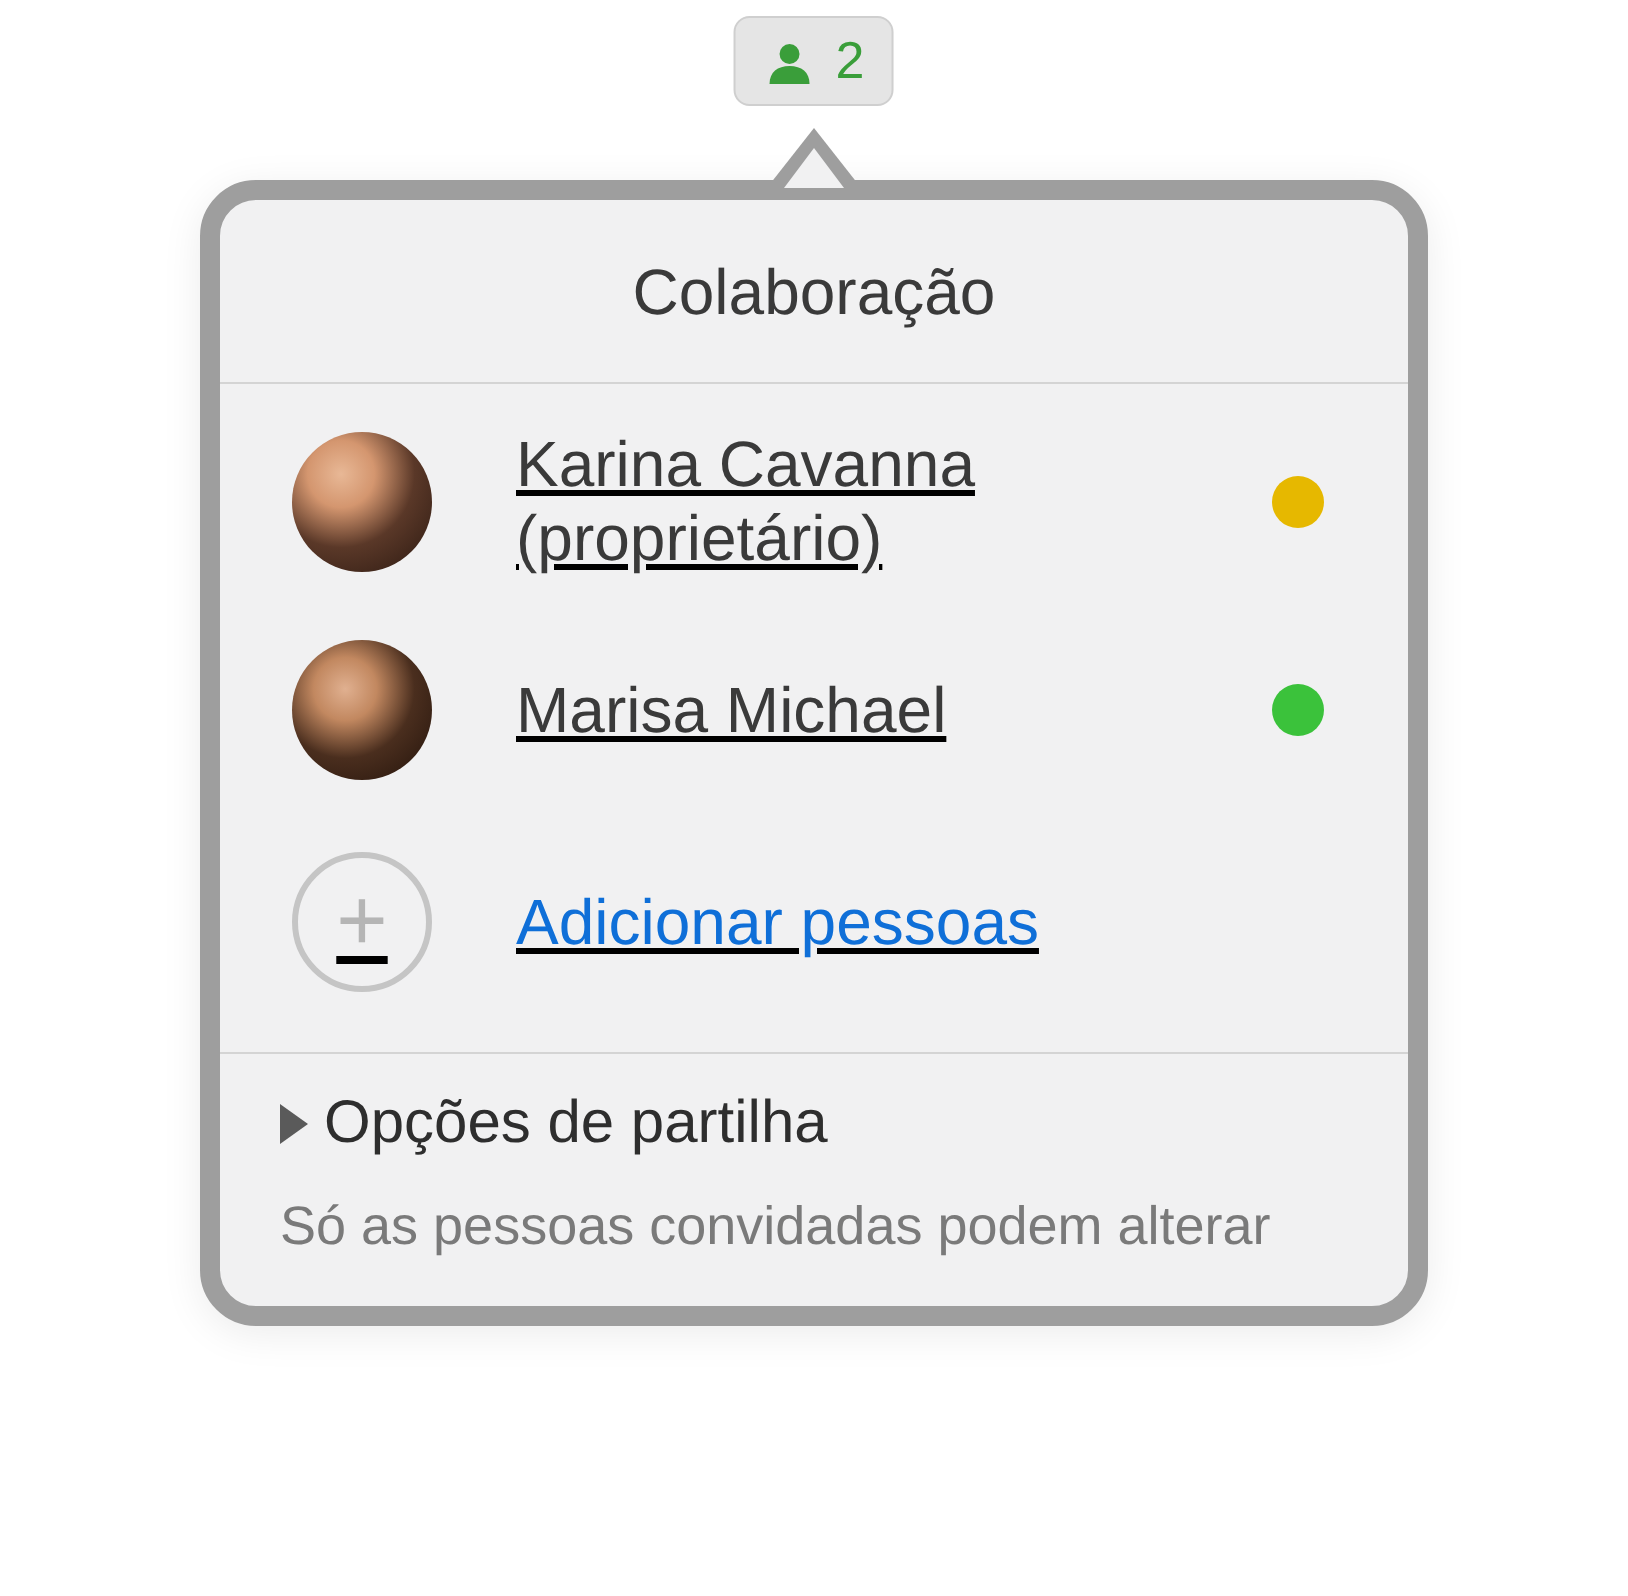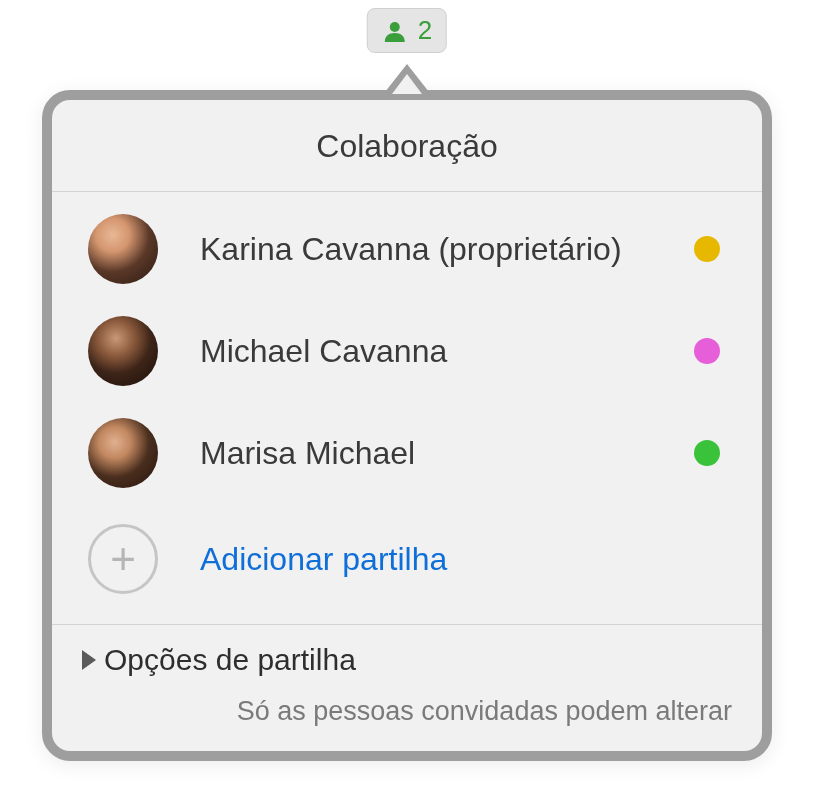--- a/index.html
+++ b/index.html
@@ -38,21 +38,21 @@
     .trigger-button .count {
       font-size: 26px;
       color: #3a9e3a;
       font-weight: 500;
     }
     .popover-wrapper {
       position: absolute;
       top: 64px;
       left: 50%;
       transform: translateX(-50%);
-      width: 730px;
+      width: 614px;
     }
     .popover-arrow {
       width: 0;
       height: 0;
       border-left: 22px solid transparent;
       border-right: 22px solid transparent;
       border-bottom: 28px solid #9e9e9e;
       margin: 0 auto;
       position: relative;
       z-index: 2;
@@ -81,20 +81,21 @@
       padding: 28px 0 26px;
       border-bottom: 1px solid #d4d4d4;
     }
     .popover-title {
       font-size: 32px;
       font-weight: 500;
       color: #3a3a3a;
     }
     .participants {
       padding: 6px 0 0;
+      text-decoration: underline;
     }
     .participant-row {
       display: flex;
       align-items: center;
       padding: 16px 36px;
       gap: 42px;
       cursor: pointer;
     }
     .avatar {
       width: 70px;
@@ -149,21 +150,20 @@
       font-weight: 300;
     }
     .add-label {
       font-size: 32px;
       color: #0f6fd8;
     }
     .share-options {
       border-top: 1px solid #d4d4d4;
       padding: 18px 30px 24px;
       cursor: pointer;
-      text-align: right;
     }
     .share-header {
       display: flex;
       align-items: center;
       gap: 8px;
     }
     .disclosure-triangle {
       width: 0;
       height: 0;
       border-top: 10px solid transparent;
@@ -202,35 +202,30 @@
       <div class="popover-title">Colaboração</div>
     </div>
 
     <div class="participants">
       <div class="participant-row">
         <div class="avatar avatar-1"></div>
         <div class="participant-name">Karina Cavanna (proprietário)</div>
         <div class="color-dot" style="background:#e6b800"></div>
       </div>
       <div class="participant-row">
-        <div class="avatar avatar-2"></div>
-        <div class="participant-name">Michael Cavanna</div>
-        <div class="color-dot" style="background:#e65fd9"></div>
-      </div>
-      <div class="participant-row">
         <div class="avatar avatar-3"></div>
         <div class="participant-name">Marisa Michael</div>
         <div class="color-dot" style="background:#3bc23b"></div>
       </div>
 
       <div class="add-row">
         <div class="add-icon-circle">
           <span class="add-plus">+</span>
         </div>
-        <div class="add-label">Adicionar partilha</div>
+        <div class="add-label">Adicionar pessoas</div>
       </div>
     </div>
 
     <div class="share-options">
       <div class="share-header">
         <div class="disclosure-triangle"></div>
         <div class="share-title">Opções de partilha</div>
       </div>
       <div class="share-subtitle">Só as pessoas convidadas podem alterar</div>
     </div>

